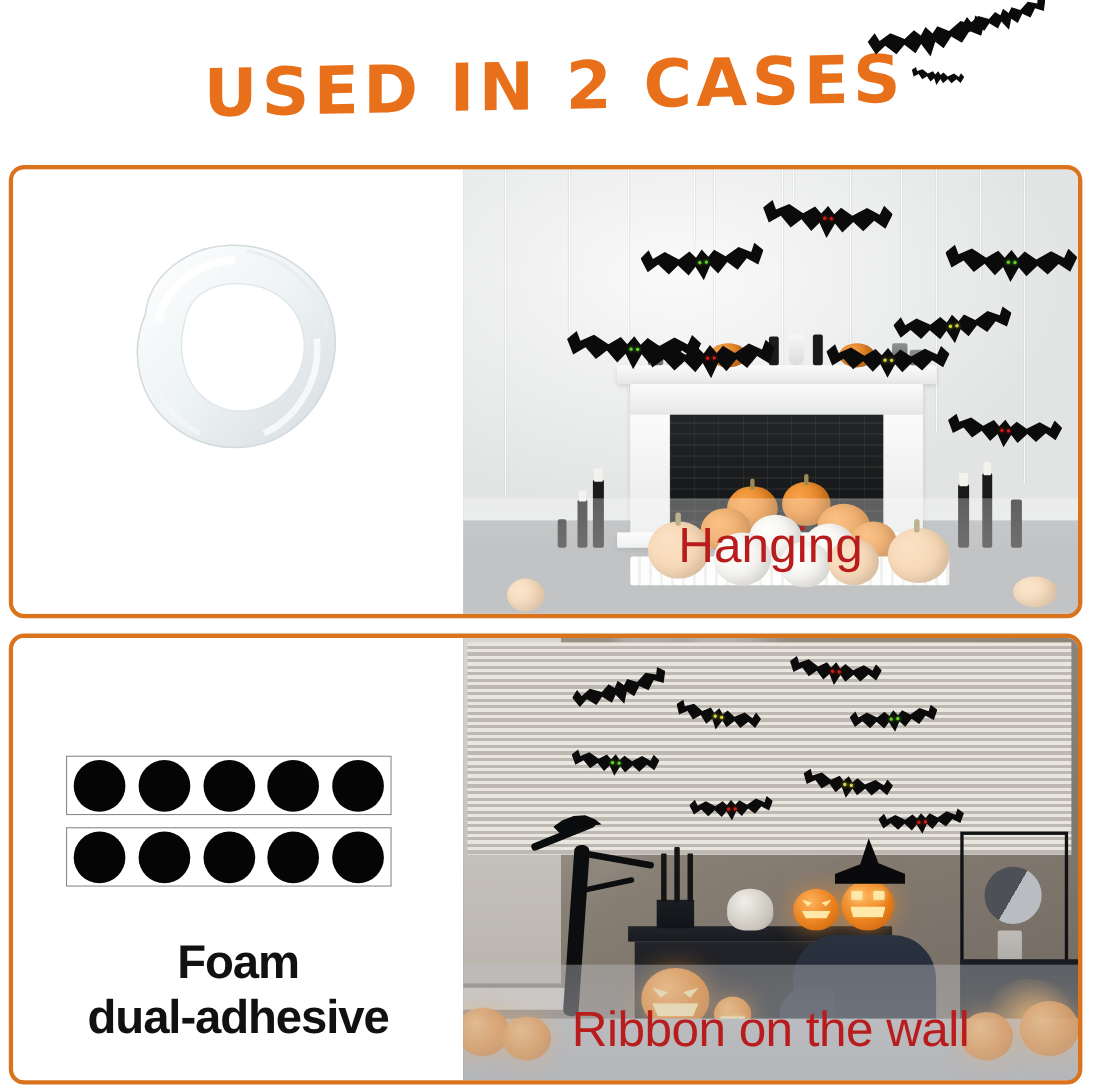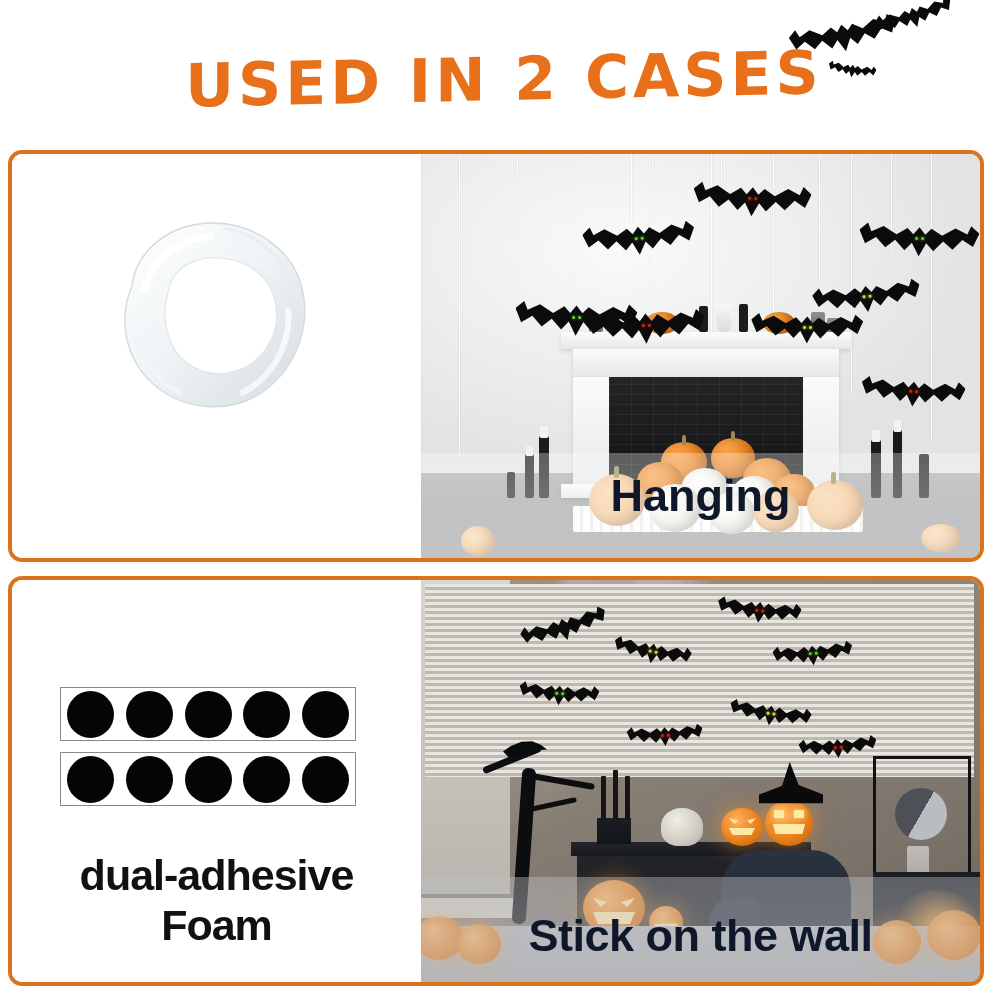--- a/index.html
+++ b/index.html
@@ -58,22 +58,22 @@
     font-weight:bold;
     font-family:"Liberation Sans", sans-serif;
   }
   .cap-ribbon{top:288px;font-size:43px;letter-spacing:-0.5px;}
   .cap-foam{top:270px;font-size:43px;line-height:50px;letter-spacing:-1px;}
 
   
   .ribbon-wrap{position:absolute;left:80px;top:62px;width:230px;height:200px;}
   .scene-cap{
     position:absolute;
-    color:#0f172a;
-    font-weight:bold;
+    color:#b91c1c;
+    font-weight:normal;
     font-family:"Liberation Sans", sans-serif;
     white-space:nowrap;
     z-index:60;
   }
   .cap-hanging{left:0;width:100%;text-align:center;top:316px;font-size:45px;}
   .cap-stick{left:0;width:100%;text-align:center;top:330px;font-size:45px;letter-spacing:-0.5px;}
 
   
   .foam-strip{
     position:absolute;
@@ -428,22 +428,22 @@
       </div>
       <div class="foam-strip" id="foam-strip-2">
         <span class="foam-dot"></span>
         <span class="foam-dot"></span>
         <span class="foam-dot"></span>
         <span class="foam-dot"></span>
         <span class="foam-dot"></span>
       </div>
 
       <div class="cap cap-foam">
+        <div>Foam</div>
         <div>dual-adhesive</div>
-        <div>Foam</div>
       </div>
     </div>
 
     <div class="panel-right">
       <div class="scene">
 
         <div class="sw-wall"></div>
         <div class="sw-lightbeam" style="left:80px;top:-40px;width:120px;height:380px;"></div>
         <div class="sw-lightbeam" style="left:150px;top:-30px;width:70px;height:360px;opacity:.7;"></div>
 
@@ -537,18 +537,18 @@
               <div class="bat-eye eye-yellow" style="left: calc(50% + 2px); top: 38%;"></div>
             </div>
             <div style="position: absolute; left: 378px; top: 152px; width: 78px; height: 36px; transform: rotate(-4deg);">
               <div class="bat" style="position: absolute; left: 0px; top: 0px; width: 100%; height: 100%;"></div>
               <div class="bat-eye eye-red" style="left: calc(50% - 4px); top: 38%;"></div>
               <div class="bat-eye eye-red" style="left: calc(50% + 2px); top: 38%;"></div>
             </div>
           </div>
 
         <div class="cap-band dark"></div>
-        <div class="scene-cap cap-stick">Stick on the wall</div>
+        <div class="scene-cap cap-stick">Ribbon on the wall</div>
       </div>
     </div>
   </div>
 
 </div>
 
 </body></html>

